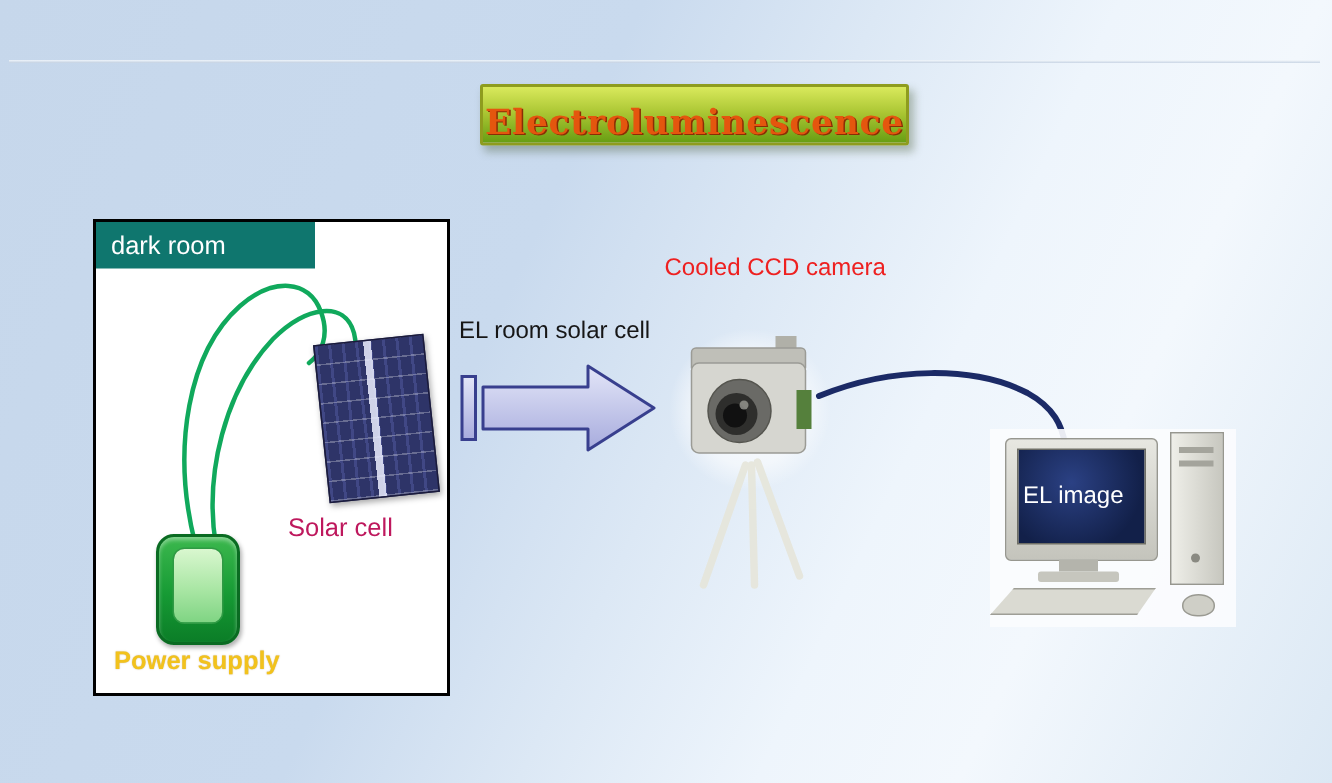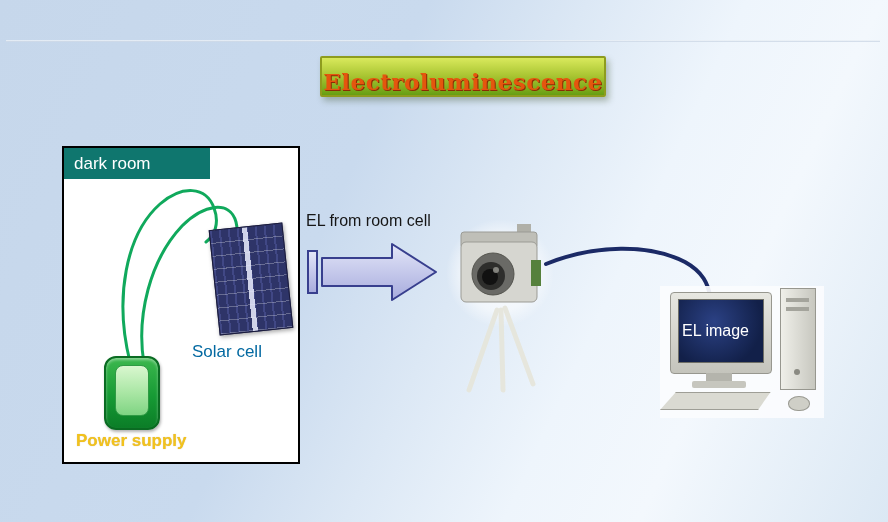--- a/index.html
+++ b/index.html
@@ -31,21 +31,21 @@
   .solar-cell{
     position:absolute;left:150px;top:78px;width:72px;height:104px;
     transform:rotate(-6deg);border:1px solid #1b1b3a;
     background-color:#2e3468;
     background-image:
       linear-gradient(90deg,transparent 0 45%,rgba(235,238,255,.85) 45% 52%,transparent 52% 100%),
       repeating-linear-gradient(0deg,rgba(255,255,255,.28) 0 1px,transparent 1px 13px),
       repeating-linear-gradient(90deg,rgba(120,130,220,.25) 0 2px,transparent 2px 9px);
     box-shadow:1px 2px 4px rgba(0,0,0,.35);
   }
-  .solar-label{position:absolute;left:128px;top:194px;color:#0369a1;font-size:17px;}
+  .solar-label{position:absolute;left:128px;top:194px;color:#be185d;font-size:17px;}
   .battery{
     position:absolute;left:40px;top:208px;width:56px;height:74px;border-radius:12px;
     background:linear-gradient(180deg,#3cb84e 0%,#169a34 55%,#0b7d27 100%);
     border:2px solid #0a6b22;box-shadow:inset 0 2px 3px rgba(255,255,255,.4),1px 2px 3px rgba(0,0,0,.3);
     box-sizing:border-box;
   }
   .battery-inner{
     position:absolute;left:9px;top:7px;right:9px;bottom:12px;border-radius:8px;
     background:linear-gradient(180deg,#d9f7cf 0%,#a9e6a4 55%,#7fd483 100%);
     border:1px solid #2f9a44;
@@ -97,33 +97,34 @@
     </svg>
     <div class="solar-cell"></div>
     <div class="battery">
       <div class="battery-inner"></div>
     </div>
     <div class="solar-label">Solar cell</div>
     <div class="power-label">Power supply</div>
     <div class="dr-label">dark room</div>
   </div>
 
-  <div class="arrow-label">EL from room cell</div>
+  <div class="arrow-label">EL room solar cell</div>
 
   <svg class="arrow" width="142" height="68" viewBox="0 0 142 68">
     <defs>
       <linearGradient id="arrowGrad" x1="0" y1="0" x2="0" y2="1">
         <stop offset="0" stop-color="#e3e6f8"></stop>
         <stop offset="1" stop-color="#a7abdd"></stop>
       </linearGradient>
     </defs>
     <rect x="8" y="13" width="9" height="42" fill="url(#arrowGrad)" stroke="#383f8e" stroke-width="2"></rect>
     <polygon points="22,20 92,20 92,6 136,34 92,62 92,48 22,48" fill="url(#arrowGrad)" stroke="#383f8e" stroke-width="2" stroke-linejoin="round"></polygon>
   </svg>
 
+  <div class="camera-label">Cooled CCD camera</div>
 
   <svg class="camera" width="110" height="180" viewBox="0 0 110 180">
     <defs>
       <radialGradient id="glow" cx="0.5" cy="0.5" r="0.5">
         <stop offset="0" stop-color="#ffffff" stop-opacity="0.95"></stop>
         <stop offset="0.7" stop-color="#ffffff" stop-opacity="0.55"></stop>
         <stop offset="1" stop-color="#ffffff" stop-opacity="0"></stop>
       </radialGradient>
     </defs>
     <circle cx="55" cy="55" r="54" fill="url(#glow)"></circle>

